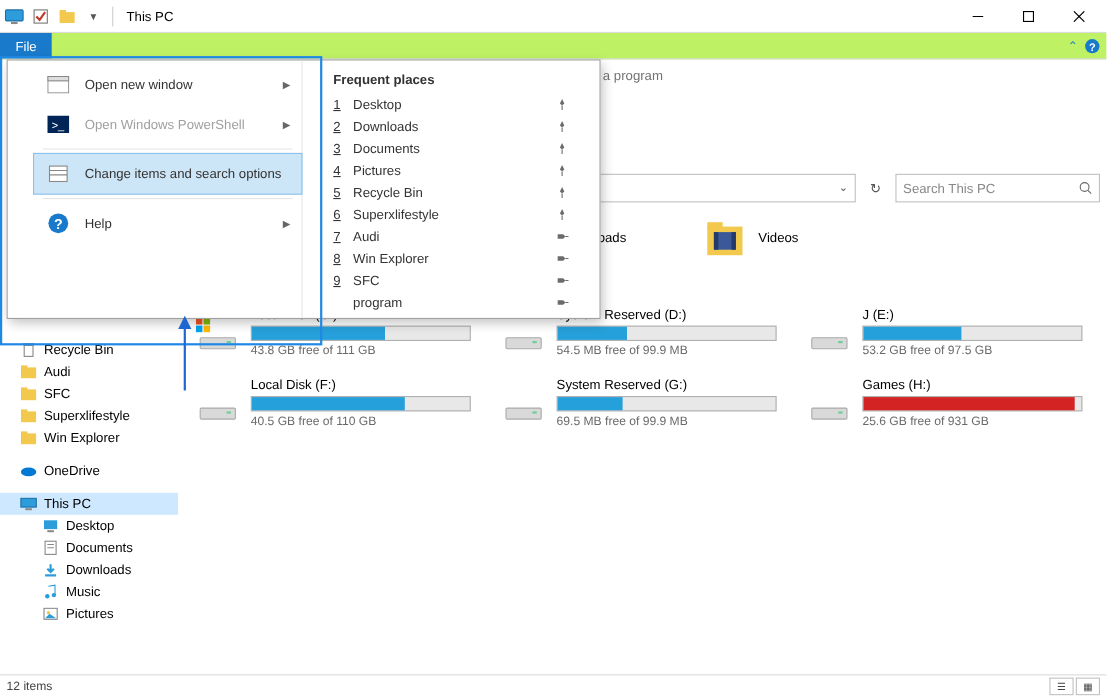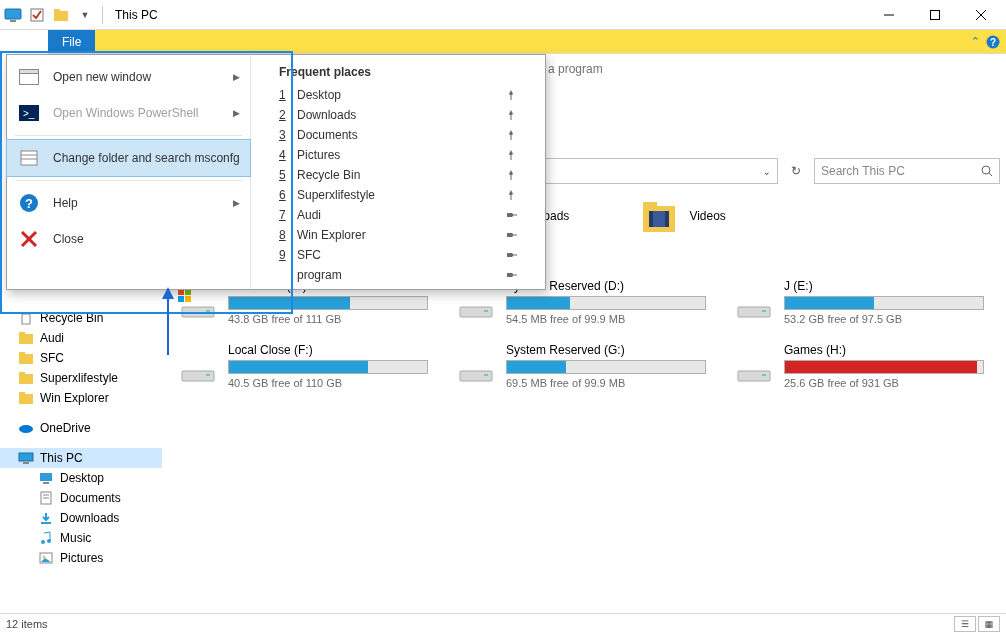--- a/index.html
+++ b/index.html
@@ -7,27 +7,27 @@
 
 
 .titlebar { height: 30px; display: flex; align-items: center; padding: 0 2px; border-bottom: 1px solid #dadada; }
 .titlebar .qat { display: flex; align-items: center; gap: 2px; }
 .titlebar .qat-btn { width: 22px; height: 22px; display: flex; align-items: center; justify-content: center; }
 .titlebar .title-text { margin-left: 8px; font-size: 12px; }
 .titlebar .win-controls { margin-left: auto; display: flex; }
 .titlebar .win-btn { width: 46px; height: 30px; display: flex; align-items: center; justify-content: center; }
 
 
-.ribbon-strip { height: 24px; background: #fde047; display: flex; align-items: stretch; border-bottom: 1px solid #dadada; position: relative; margin-left: 48px; }
+.ribbon-strip { height: 24px; background: #bef264; display: flex; align-items: stretch; border-bottom: 1px solid #dadada; position: relative; }
 .file-tab { background: #1979ca; color: #fff; padding: 0 14px; display: flex; align-items: center; font-size: 12px; }
 .ribbon-right { margin-left: auto; display: flex; align-items: center; padding-right: 6px; gap: 6px; color: #1979ca; }
 
 
 .file-menu { position: absolute; top: 54px; left: 6px; width: 540px; background: #fff; border: 1px solid #a0a0a0; box-shadow: 2px 4px 10px rgba(0,0,0,0.25); display: flex; z-index: 50; }
-.file-menu-left { width: 243px; padding: 4px 0; }
+.file-menu-left { width: 243px; padding: 4px 0; margin-left: 24px; }
 .file-menu-right { flex: 1; border-left: 1px solid #e5e5e5; padding: 4px 16px; }
 .fm-item { display: flex; align-items: center; padding: 8px 10px; gap: 12px; font-size: 12px; color: #333; position: relative; }
 .fm-item.disabled { color: #a0a0a0; }
 .fm-item.highlight { background: #cde6f7; border: 1px solid #8cc1ea; margin: -1px; }
 .fm-item .fm-icon { width: 24px; height: 20px; display: flex; align-items: center; justify-content: center; }
 .fm-item .fm-sub { margin-left: auto; color: #666; font-size: 9px; }
 .fm-header { padding: 6px 12px; font-weight: 600; font-size: 12px; color: #333; }
 .fp-item { display: flex; align-items: center; padding: 3px 12px; font-size: 12px; color: #333; gap: 8px; }
 .fp-item .num { text-decoration: underline; width: 10px; }
 .fp-item .pin { margin-left: auto; color: #7a7a7a; font-size: 11px; }
@@ -183,41 +183,32 @@
       </div>
       <div style="height: 1px; background: rgb(229, 229, 229); margin: 4px 8px;"></div>
       <div class="fm-item highlight">
         <span class="fm-icon">
           <svg width="20" height="16">
             <rect x="2" y="1" width="16" height="14" fill="#fff" stroke="#888"></rect>
             <line x1="2" y1="5" x2="18" y2="5" stroke="#888"></line>
             <line x1="2" y1="9" x2="18" y2="9" stroke="#888"></line>
           </svg>
         </span>
-        <span>Change folder and search msconfg</span>
+        <span>Change items and search options</span>
       </div>
       <div style="height: 1px; background: rgb(229, 229, 229); margin: 4px 8px;"></div>
       <div class="fm-item">
         <span class="fm-icon">
           <svg width="20" height="20">
             <circle cx="10" cy="10" r="9" fill="#1979ca"></circle>
             <text x="10" y="15" text-anchor="middle" fill="#fff" font-size="13" font-weight="bold">?</text>
           </svg>
         </span>
         <span>Help</span>
         <span class="fm-sub">▶</span>
-      </div>
-      <div class="fm-item">
-        <span class="fm-icon">
-          <svg width="18" height="18">
-            <line x1="2" y1="2" x2="16" y2="16" stroke="#d32323" stroke-width="3"></line>
-            <line x1="16" y1="2" x2="2" y2="16" stroke="#d32323" stroke-width="3"></line>
-          </svg>
-        </span>
-        <span>Close</span>
       </div>
     </div>
   <div class="file-menu-right">
     <div class="fm-header">Frequent places</div>
     <div id="fp-list">
         <div class="fp-item">
           <span class="num">1</span>
           <span>Desktop</span>
           <span class="pin">
             <svg width="12" height="12">
@@ -524,21 +515,21 @@
         </div>
       </div>
       <div class="drive">
         <div class="d-ic">
           <svg width="40" height="30">
             <rect x="4" y="18" width="32" height="10" rx="1" fill="#d9d9d9" stroke="#aaa"></rect>
             <rect x="28" y="21" width="4" height="2" fill="#6fcf97"></rect>
           </svg>
         </div>
         <div class="d-body">
-          <div class="d-name">Local Close (F:)</div>
+          <div class="d-name">Local Disk (F:)</div>
           <div class="d-bar">
             <div class="d-fill" style="width:70%"></div>
           </div>
           <div class="d-free">40.5 GB free of 110 GB</div>
         </div>
       </div>
       <div class="drive">
         <div class="d-ic">
           <svg width="40" height="30">
             <rect x="4" y="18" width="32" height="10" rx="1" fill="#d9d9d9" stroke="#aaa"></rect>

